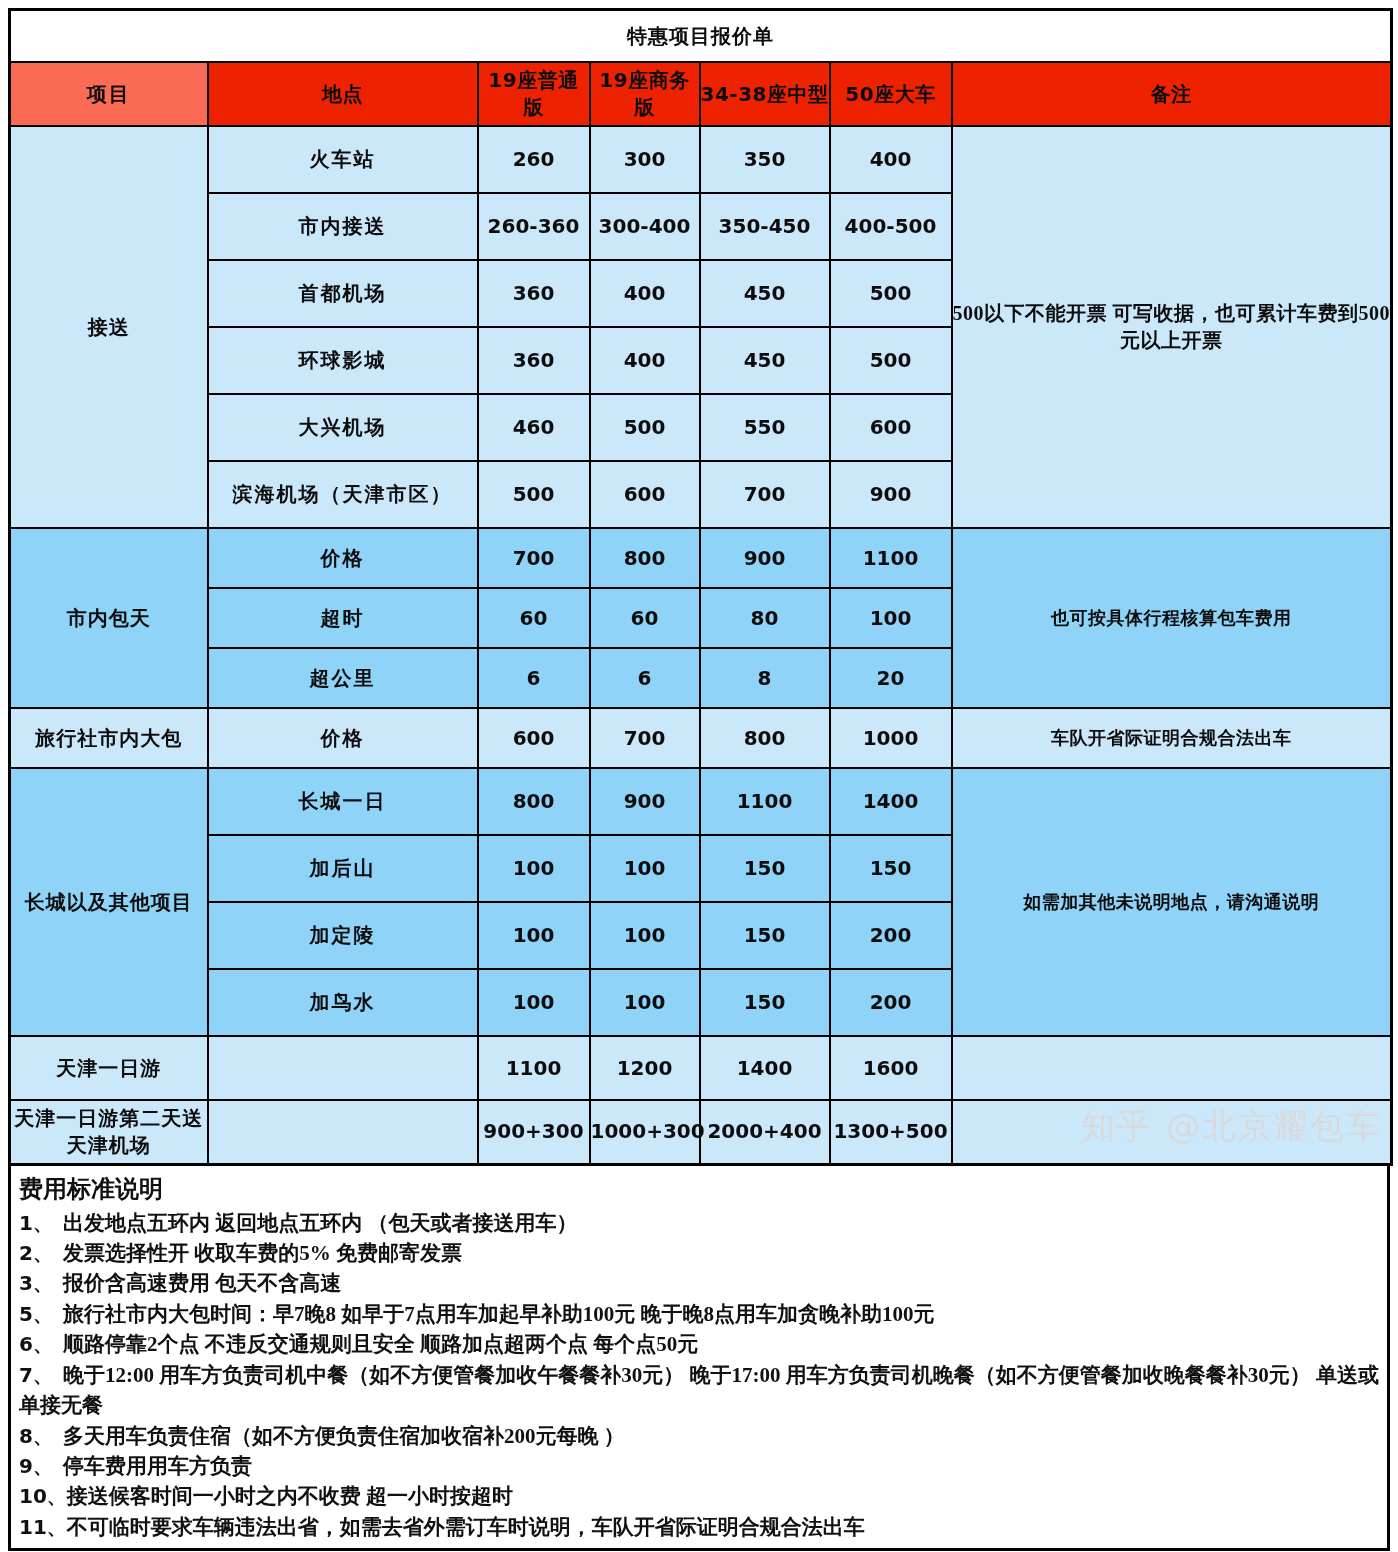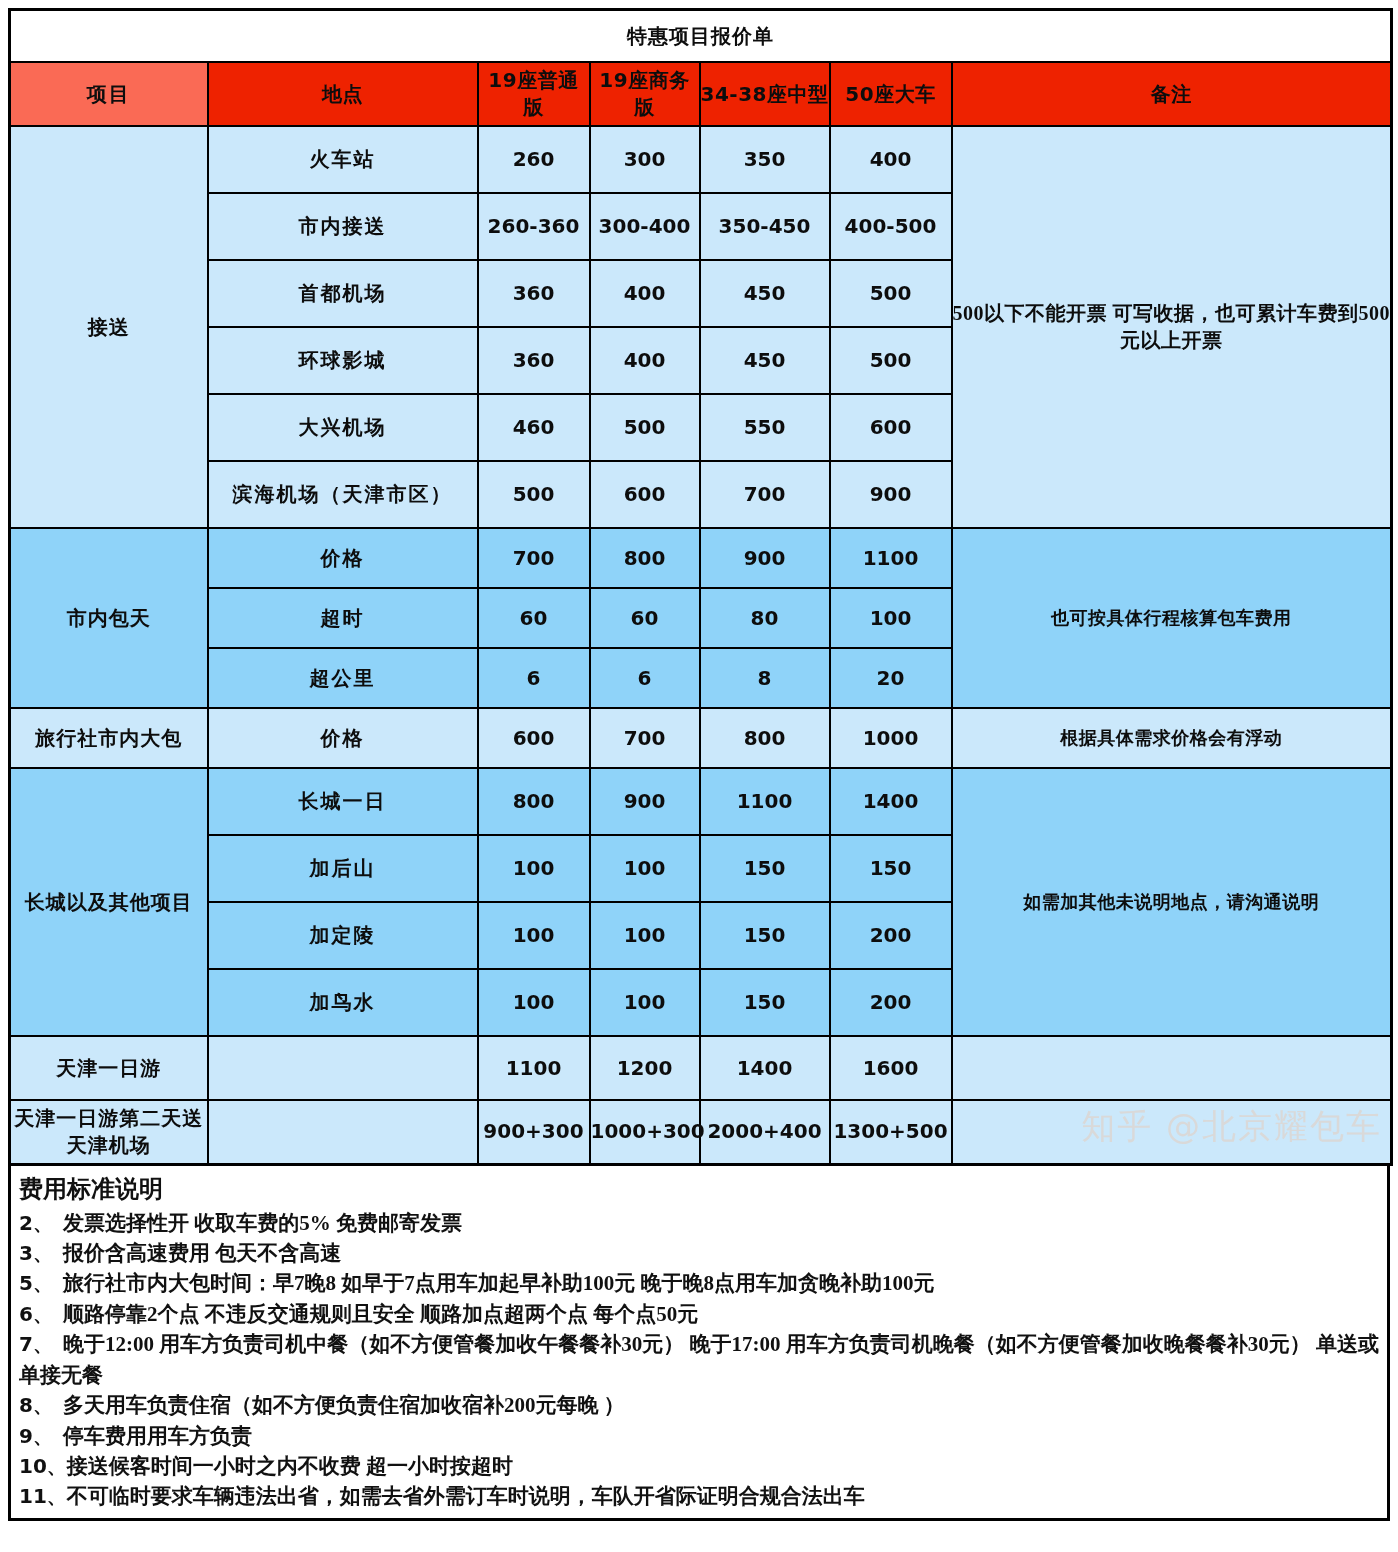--- a/index.html
+++ b/index.html
@@ -248,21 +248,21 @@
           <td class="dark num">8</td>
           <td class="dark num">20</td>
         </tr>
         <tr class="r-mid">
           <td rowspan="1" class="lite cat">旅行社市内大包</td>
           <td class="lite place">价格</td>
           <td class="lite num">600</td>
           <td class="lite num">700</td>
           <td class="lite num">800</td>
           <td class="lite num">1000</td>
-          <td rowspan="1" class="lite note small">根据具体需求价格会有浮动</td>
+          <td rowspan="1" class="lite note small">车队开省际证明合规合法出车</td>
         </tr>
         <tr class="r-tall">
           <td rowspan="4" class="dark cat">长城以及其他项目</td>
           <td class="dark place">长城一日</td>
           <td class="dark num">800</td>
           <td class="dark num">900</td>
           <td class="dark num">1100</td>
           <td class="dark num">1400</td>
           <td rowspan="4" class="dark note small">如需加其他未说明地点，请沟通说明</td>
         </tr>
@@ -304,20 +304,21 @@
           <td class="lite num">2000+400</td>
           <td class="lite num">1300+500</td>
           <td rowspan="1" class="lite note small"></td>
         </tr>
       </tbody>
   </table>
 
   <div class="footnotes">
     <div class="fn-title">费用标准说明</div>
     <ul class="fn-list" id="footnote-list">
+        <li><span class="fn-num">1、</span><span class="fn-text">出发地点五环内 返回地点五环内 （包天或者接送用车）</span></li>
         <li><span class="fn-num">2、</span><span class="fn-text">发票选择性开 收取车费的5% 免费邮寄发票</span></li>
         <li><span class="fn-num">3、</span><span class="fn-text">报价含高速费用 包天不含高速</span></li>
         <li><span class="fn-num">5、</span><span class="fn-text">旅行社市内大包时间：早7晚8 如早于7点用车加起早补助100元 晚于晚8点用车加贪晚补助100元</span></li>
         <li><span class="fn-num">6、</span><span class="fn-text">顺路停靠2个点 不违反交通规则且安全 顺路加点超两个点 每个点50元</span></li>
         <li><span class="fn-num">7、</span><span class="fn-text">晚于12:00 用车方负责司机中餐（如不方便管餐加收午餐餐补30元） 晚于17:00 用车方负责司机晚餐（如不方便管餐加收晚餐餐补30元） 单送或单接无餐</span></li>
         <li><span class="fn-num">8、</span><span class="fn-text">多天用车负责住宿（如不方便负责住宿加收宿补200元每晚 ）</span></li>
         <li><span class="fn-num">9、</span><span class="fn-text">停车费用用车方负责</span></li>
         <li><span class="fn-num">10、</span><span class="fn-text">接送候客时间一小时之内不收费 超一小时按超时</span></li>
         <li><span class="fn-num">11、</span><span class="fn-text">不可临时要求车辆违法出省，如需去省外需订车时说明，车队开省际证明合规合法出车</span></li>
       </ul>

